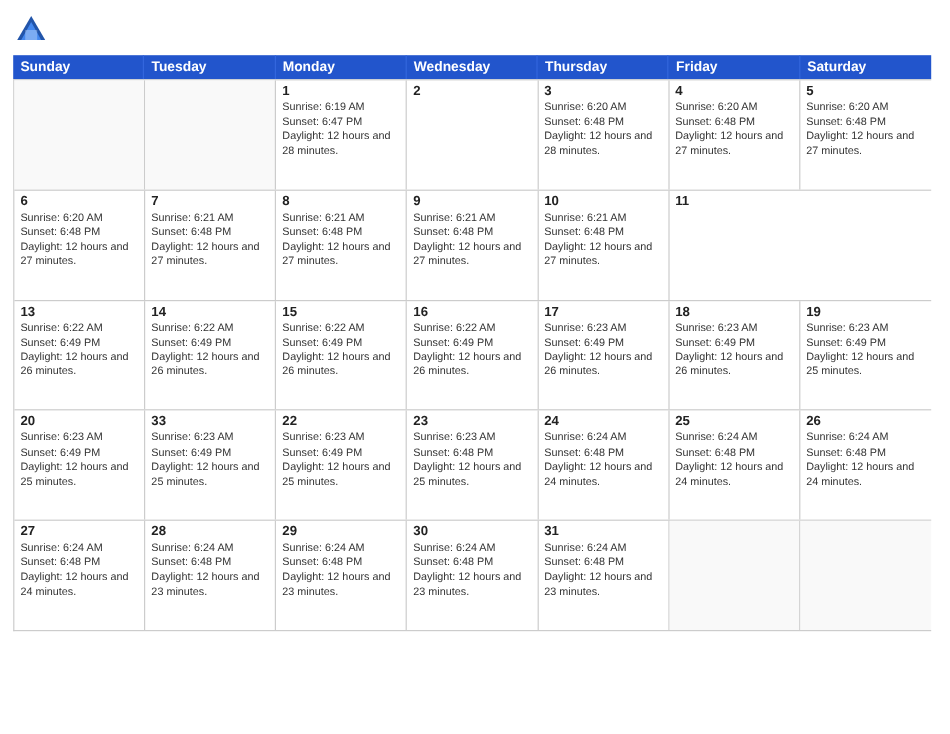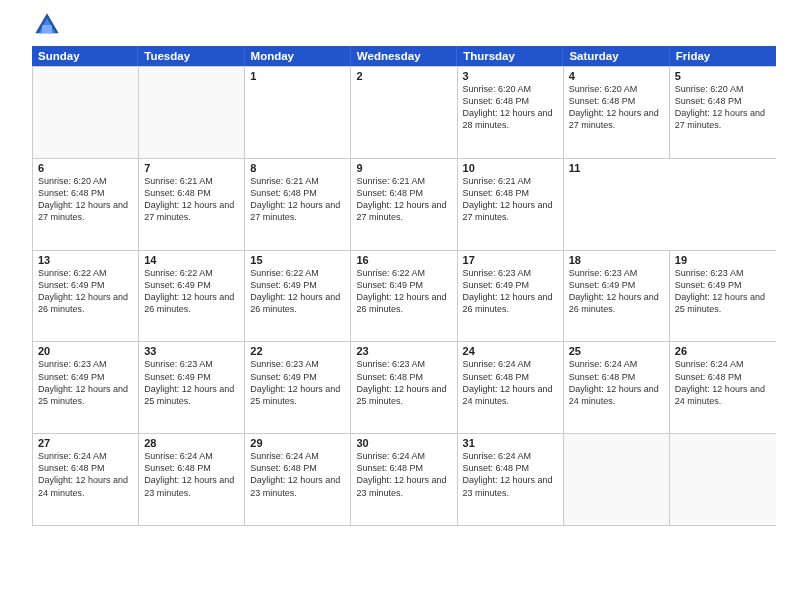--- a/index.html
+++ b/index.html
@@ -6,21 +6,21 @@
     body {
       font-family: Arial, sans-serif;
       background: #fff;
       width: 792px;
       height: 612px;
       overflow: hidden;
     }
     .page {
       width: 792px;
       height: 536px;
-      padding: 10px 16px 10px 32px;
+      padding: 10px 16px 10px 11px;
       display: flex;
       flex-direction: column;
     }
     .header {
       display: flex;
       justify-content: space-between;
       align-items: flex-start;
       margin-bottom: 6px;
     }
     .logo {
@@ -136,29 +136,32 @@
     </div>
   </div>
 
   <div class="calendar">
     <div class="cal-header" id="cal-header">
         <div class="cal-header-cell">Sunday</div>
         <div class="cal-header-cell">Tuesday</div>
         <div class="cal-header-cell">Monday</div>
         <div class="cal-header-cell">Wednesday</div>
         <div class="cal-header-cell">Thursday</div>
+        <div class="cal-header-cell">Friday</div>
         <div class="cal-header-cell">Saturday</div>
-        <div class="cal-header-cell">Friday</div>
       </div>
     <div class="cal-body" id="cal-body">
         <div class="cal-row">
           <div class="cal-cell empty"></div>
           <div class="cal-cell empty"></div>
           <div class="cal-cell">
             <div class="day-num">1</div>
+            <div class="day-info">Sunrise: 6:19 AM
+Sunset: 6:47 PM
+Daylight: 12 hours and 28 minutes.</div>
           </div>
           <div class="cal-cell">
             <div class="day-num">2</div>
           </div>
           <div class="cal-cell">
             <div class="day-num">3</div>
             <div class="day-info">Sunrise: 6:20 AM
 Sunset: 6:48 PM
 Daylight: 12 hours and 28 minutes.</div>
           </div>

